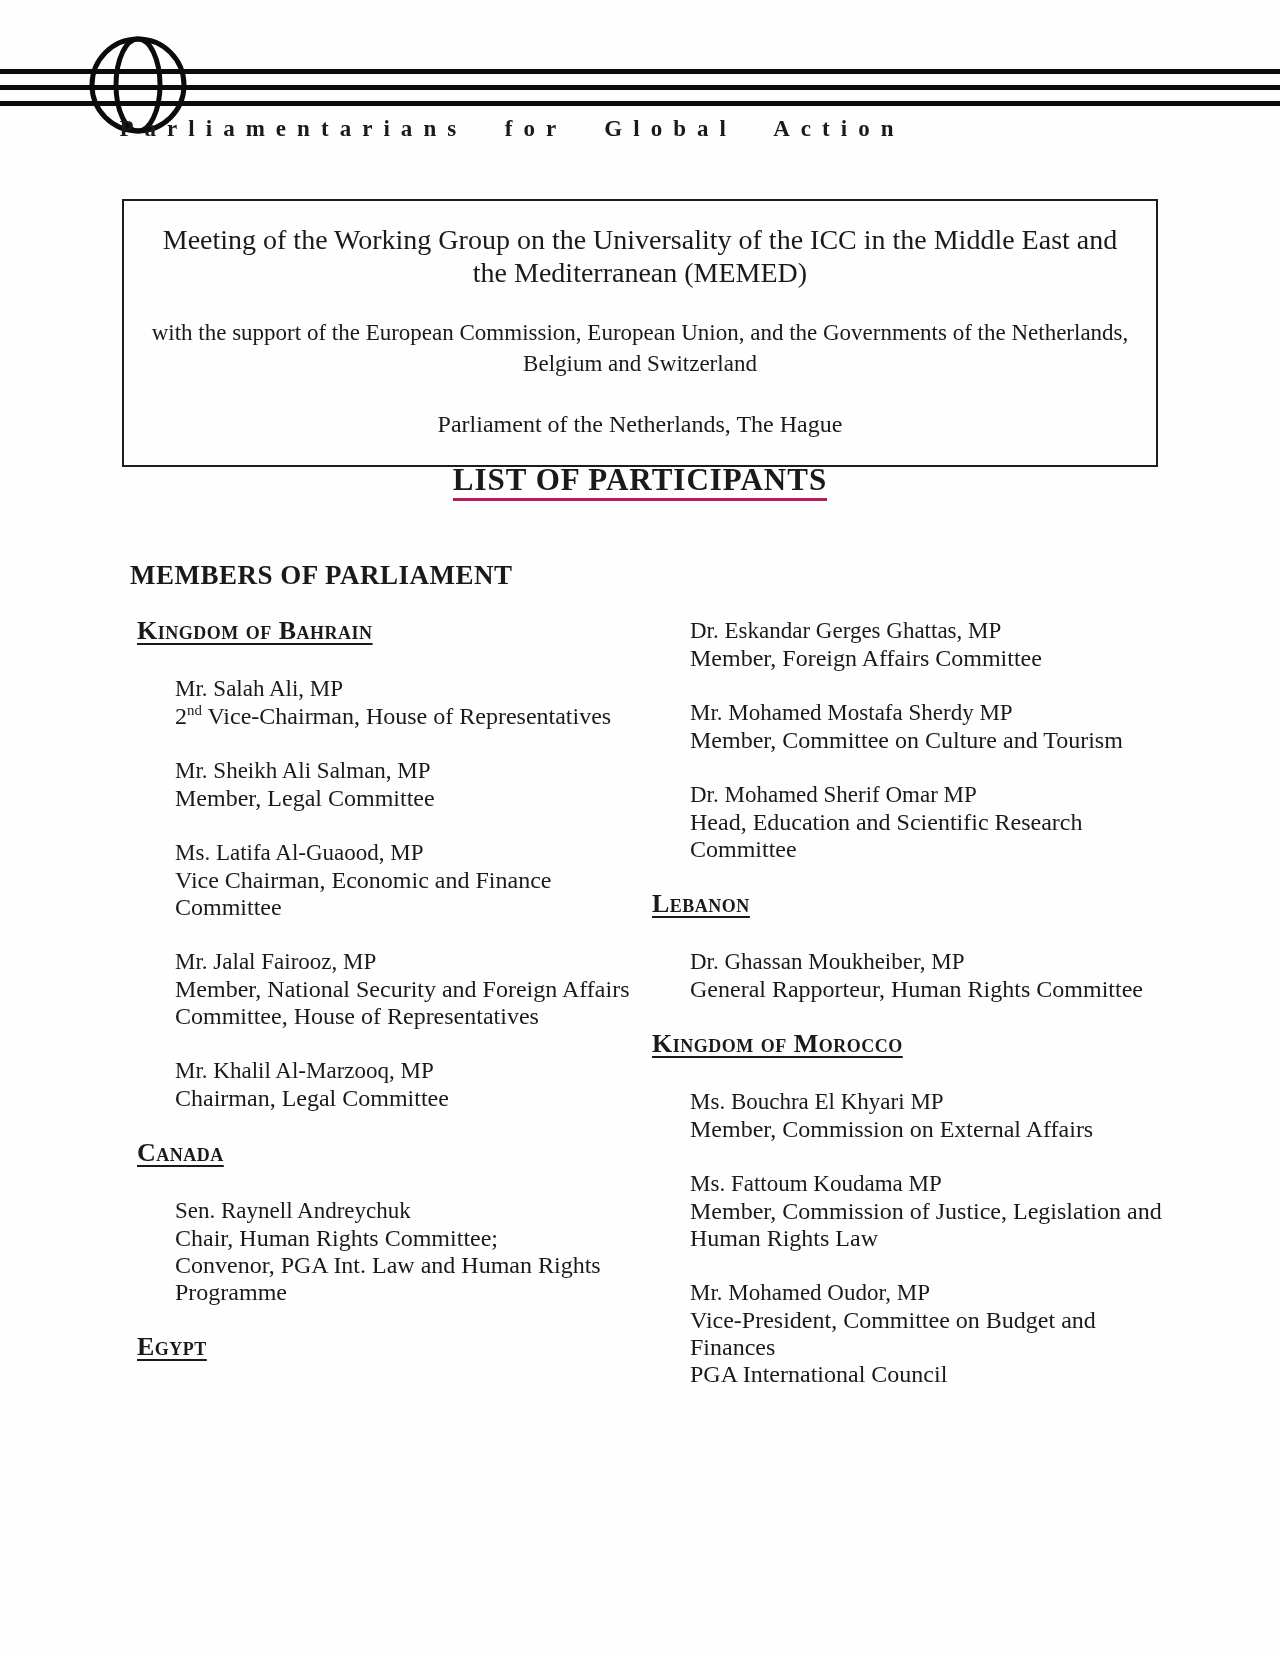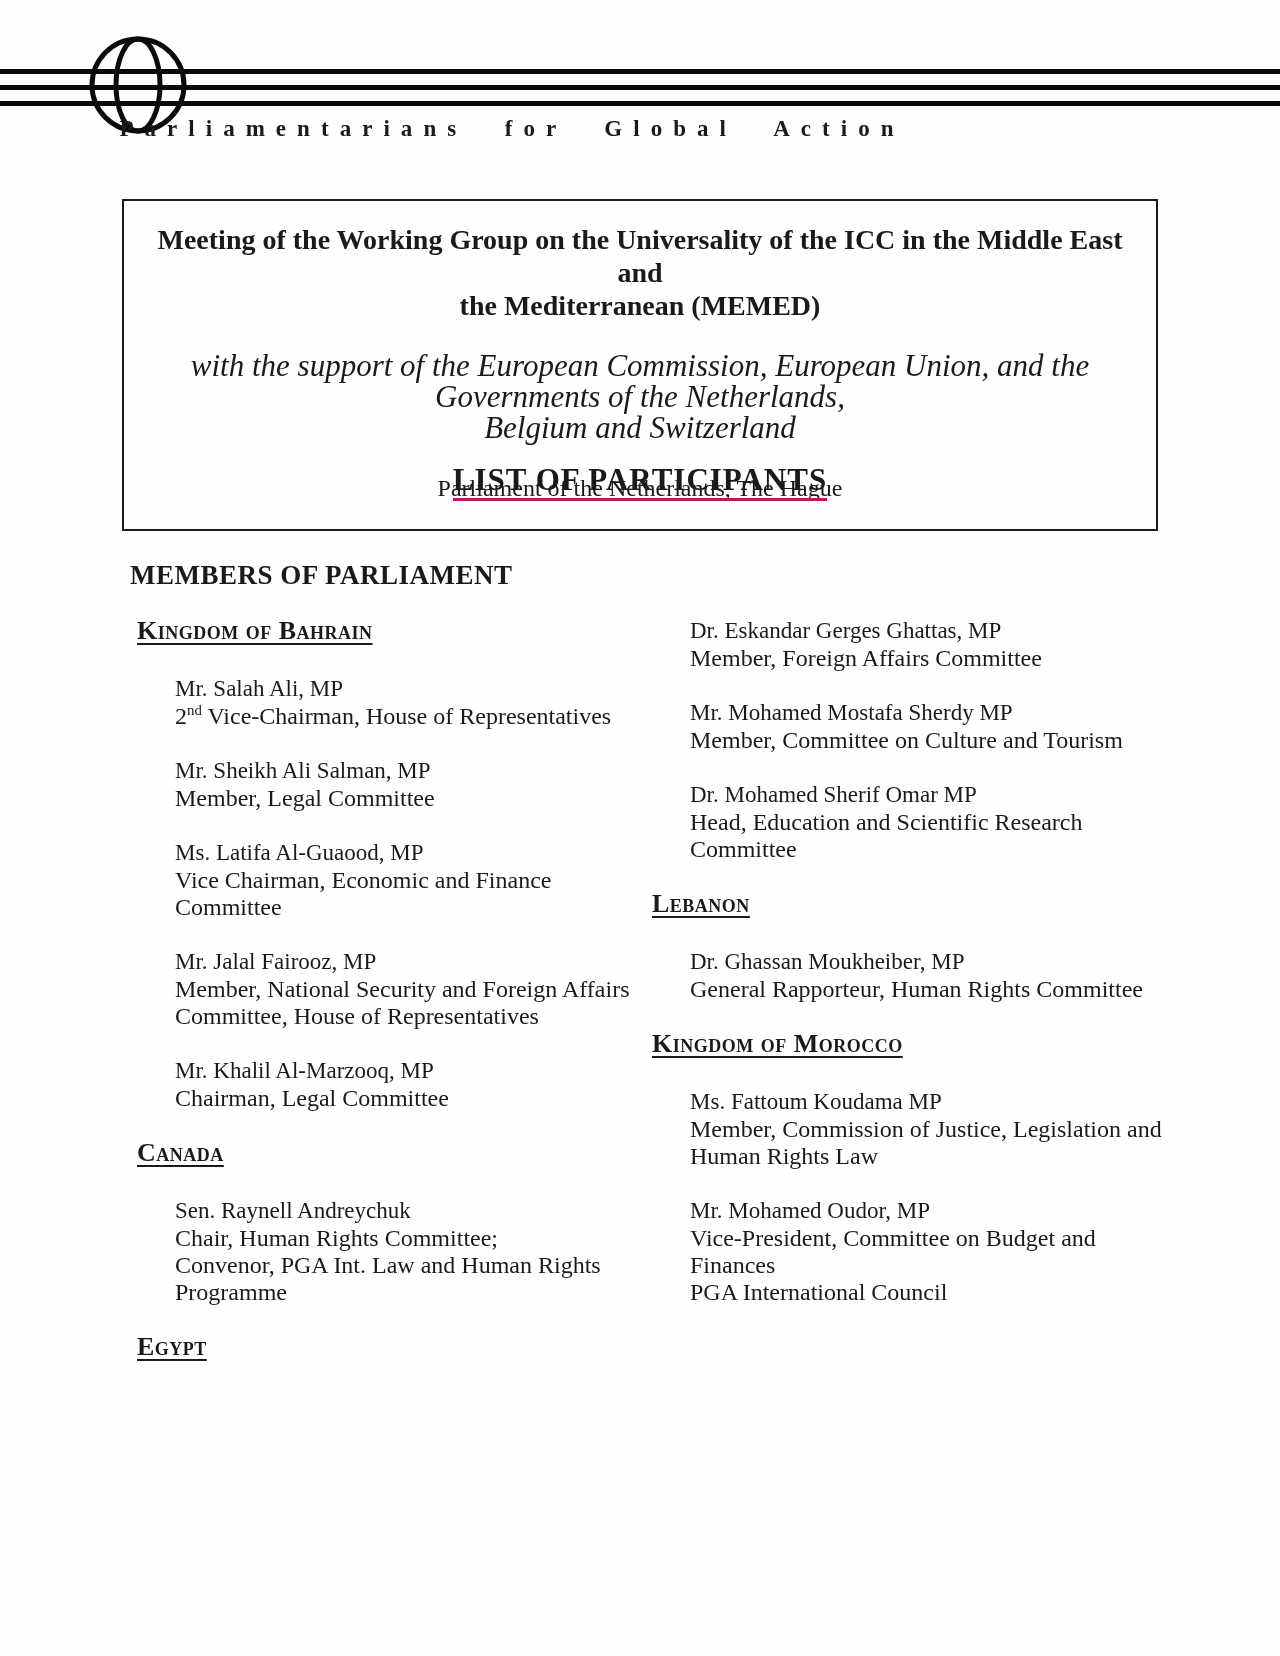--- a/index.html
+++ b/index.html
@@ -45,27 +45,26 @@
     top: 199px;
     left: 122px;
     width: 992px;
     border: 2px solid #1c1c1c;
     padding: 22px 20px 26px 20px;
     text-align: center;
     background: #fefefe;
   }
   .event-title-line {
     font-size: 28px;
-    font-weight: bold;
+    font-weight: normal;
     line-height: 33px;
   }
   .support-block { margin-top: 28px; }
   .event-support-line {
-    font-style: italic;
-    font-size: 31px;
+    font-size: 23px;
     line-height: 31px;
   }
   .event-venue {
     margin-top: 30px;
     font-size: 24px;
     line-height: 30px;
   }
   .event-date {
     font-size: 24px;
     font-weight: bold;
@@ -209,20 +208,24 @@
           <div class="entry-role">Head, Education and Scientific Research</div>
           <div class="entry-role">Committee</div>
         </div>
         <div class="country-heading">Lebanon</div>
         <div class="entry">
           <div class="entry-name">Dr. Ghassan Moukheiber, MP</div>
           <div class="entry-role">General Rapporteur, Human Rights Committee</div>
         </div>
         <div class="country-heading">Kingdom of Morocco</div>
         <div class="entry">
+          <div class="entry-name">Ms. Bouchra El Khyari MP</div>
+          <div class="entry-role">Member, Commission on External Affairs</div>
+        </div>
+        <div class="entry">
           <div class="entry-name">Ms. Fattoum Koudama MP</div>
           <div class="entry-role">Member, Commission of Justice, Legislation and</div>
           <div class="entry-role">Human Rights Law</div>
         </div>
         <div class="entry">
           <div class="entry-name">Mr. Mohamed Oudor, MP</div>
           <div class="entry-role">Vice-President, Committee on Budget and</div>
           <div class="entry-role">Finances</div>
           <div class="entry-role">PGA International Council</div>
         </div>

